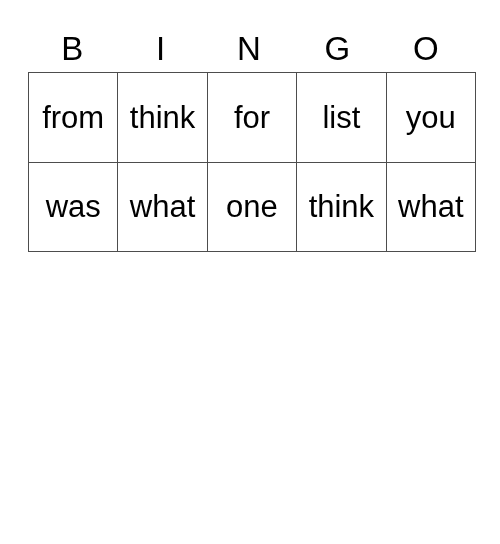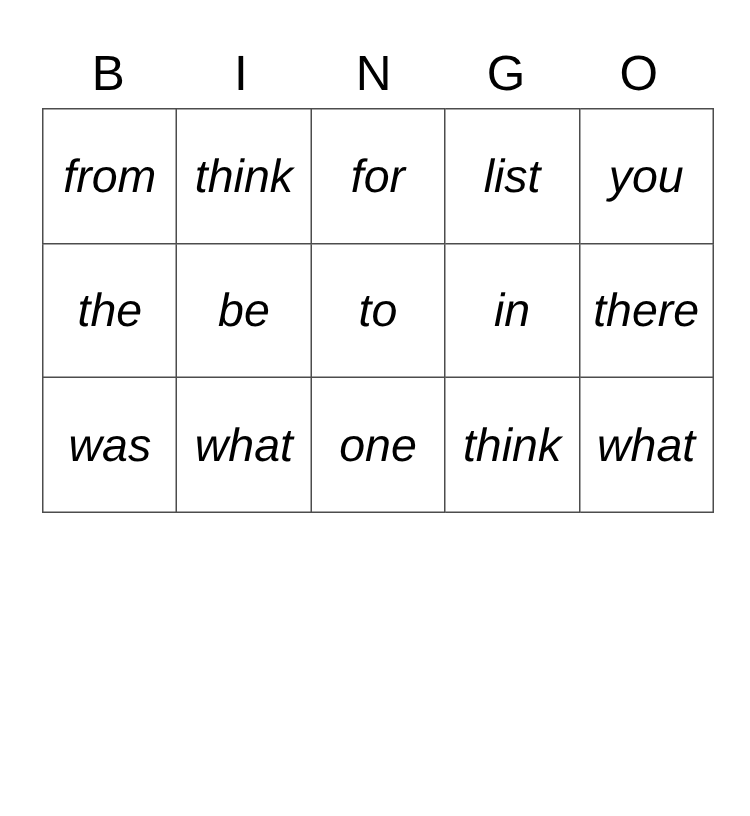--- a/index.html
+++ b/index.html
@@ -39,21 +39,20 @@
     line-height: 1;
     color: #000000;
     letter-spacing: 0;
   }
 
   
   #bingo-grid {
     width: 442px;
     border-collapse: collapse;
     table-layout: fixed;
-    font-style: italic;
   }
   #bingo-grid td {
     width: 88.4px;
     height: 88.6px;
     border: 1px solid #4d4d4d;
     padding: 0;
     text-align: center;
     vertical-align: middle;
     font-size: 31px;
     font-weight: 400;
@@ -79,27 +78,20 @@
   <table id="bingo-grid">
     <tbody>
       <tr>
         <td>from</td>
         <td>think</td>
         <td>for</td>
         <td>list</td>
         <td>you</td>
       </tr>
       <tr>
-        <td>the</td>
-        <td>be</td>
-        <td>to</td>
-        <td>in</td>
-        <td>there</td>
-      </tr>
-      <tr>
         <td>was</td>
         <td>what</td>
         <td>one</td>
         <td>think</td>
         <td>what</td>
       </tr>
     </tbody>
   </table>
 
 </div>

